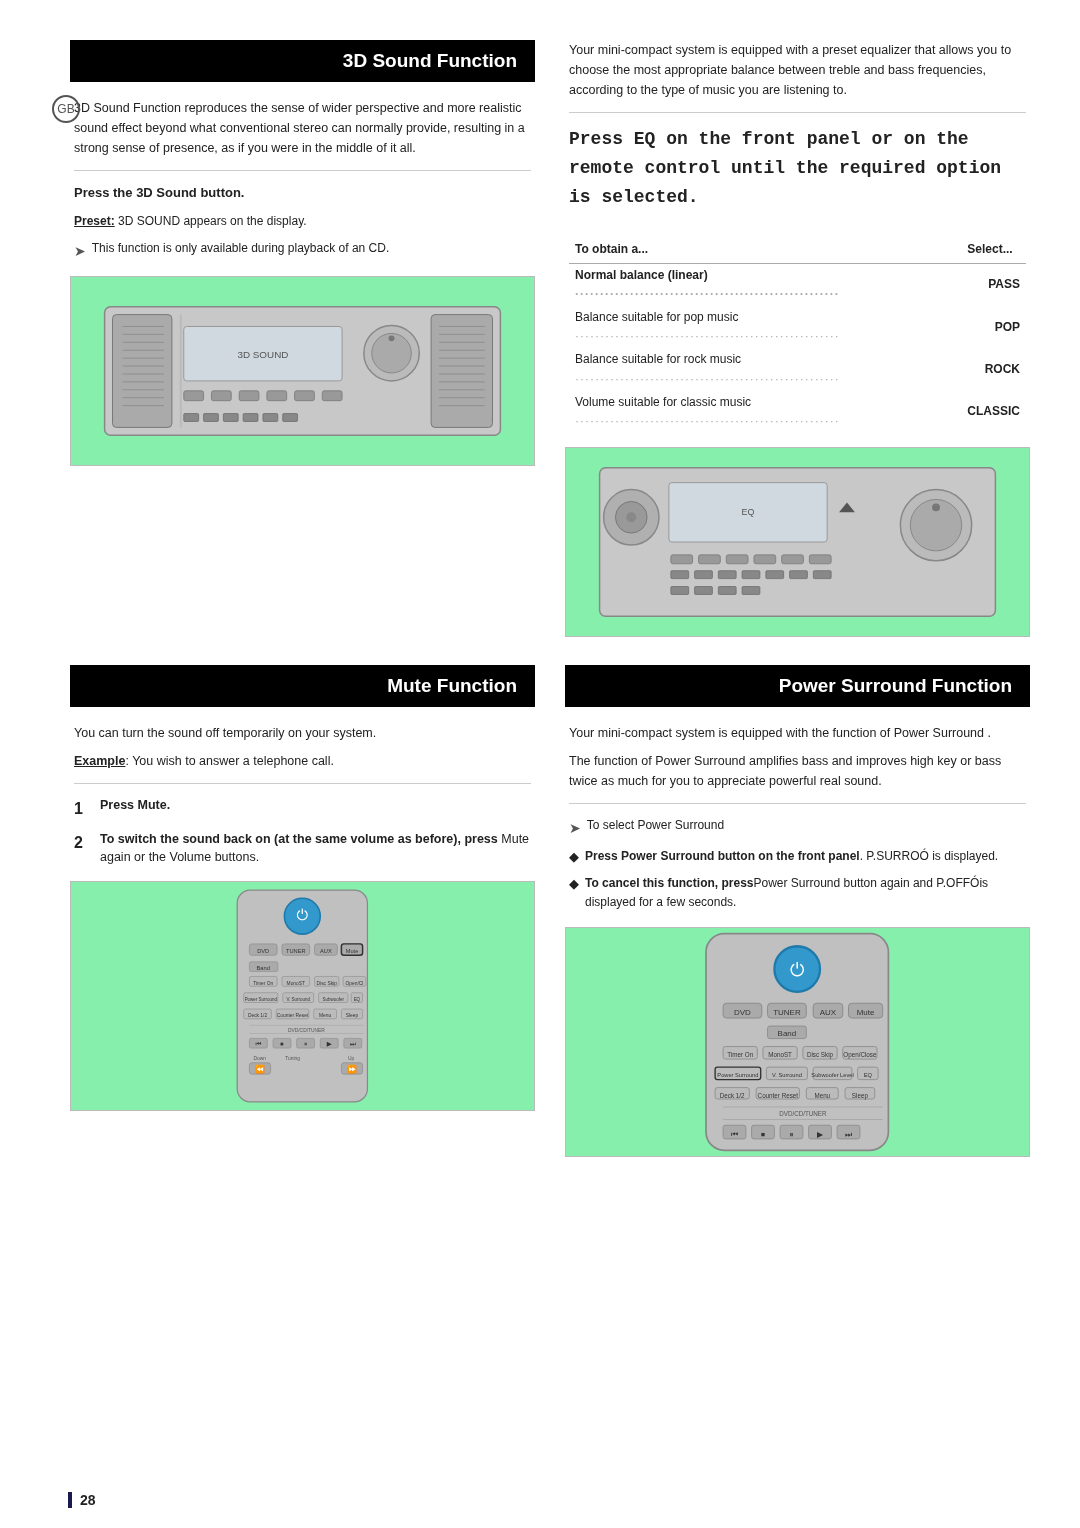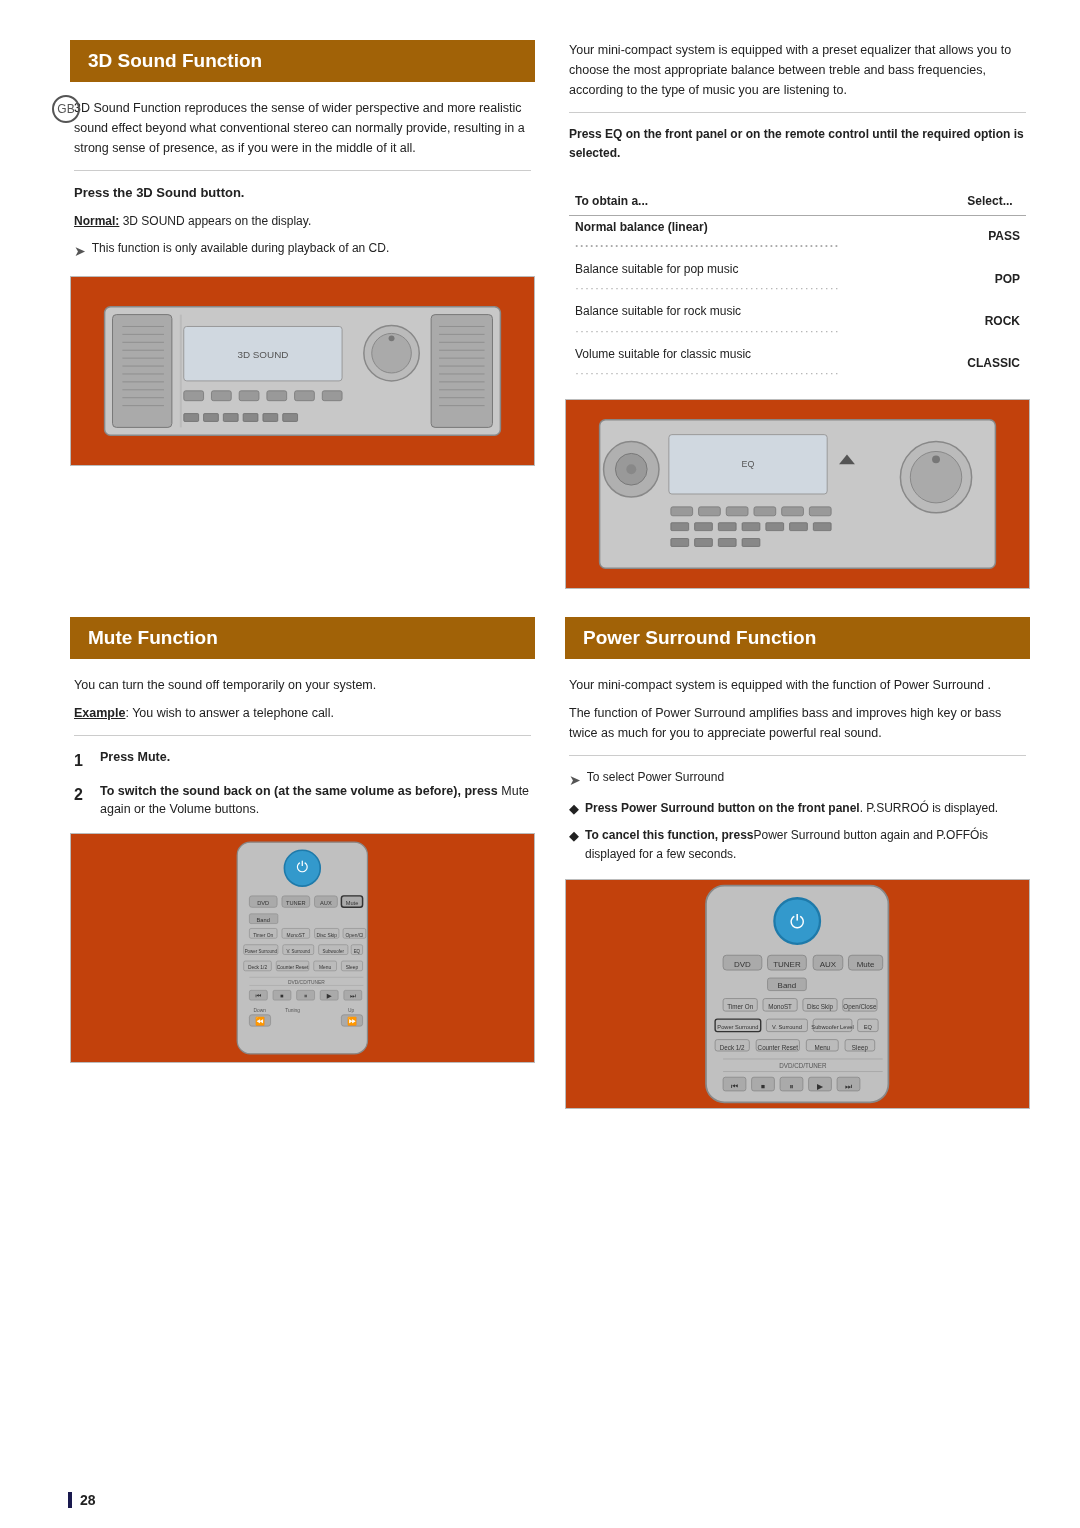--- a/index.html
+++ b/index.html
@@ -45,21 +45,22 @@
     .section-title {
       background: #1a1a4e;
       color: #fff;
       font-size: 19px;
       font-weight: bold;
       padding: 10px 18px;
       margin-bottom: 16px;
     }
 
     .section-title.dark {
-      background: #a16207;
+      background: #000000;
+      text-align: right;
     }
 
     .section-content {
       padding: 0 4px;
       line-height: 1.6;
       font-size: 12.5px;
     }
 
     .section-content p {
       margin-bottom: 8px;
@@ -124,21 +125,21 @@
     }
     .eq-table td:last-child {
       text-align: right;
       font-weight: bold;
     }
 
     
     .device-image {
       width: 100%;
       height: 190px;
-      background: #c2410c;
+      background: #86efac;
       border: 1px solid #bbb;
       margin-top: 14px;
       display: flex;
       align-items: center;
       justify-content: center;
       position: relative;
       overflow: hidden;
     }
 
     
@@ -226,21 +227,21 @@
 
     <div>
       <div class="section-title dark">
         <span>3D Sound Function</span>
       </div>
       <div class="section-content">
         <p>3D Sound Function reproduces the sense of wider perspective and more realistic sound effect beyond what conventional stereo can normally provide, resulting in a strong sense of presence, as if you were in the middle of it all.</p>
         <hr class="divider">
         <p class="press-button-line">Press the 3D Sound  button.</p>
         <p class="result-line">
-          <span class="result-label">Normal:</span>
+          <span class="result-label">Preset:</span>
           <span>3D SOUND appears on the display.</span>
         </p>
         <div class="tip-line">
           <span class="tip-arrow">➤</span>
           <span>This function is only available during playback of an CD.</span>
         </div>
       </div>
 
       <div class="device-image">
         <svg class="svg-stereo" viewBox="0 0 440 190" xmlns="http://www.w3.org/2000/svg">
@@ -297,21 +298,21 @@
 
           <rect x="96" y="38" width="2" height="114" fill="#bbb"></rect>
         </svg>
       </div>
     </div>
 
     <div>
       <div class="section-content">
         <p>Your mini-compact system is equipped with a preset equalizer that allows you to choose the most appropriate balance between treble and bass frequencies, according to the type of music you are listening to.</p>
         <hr class="divider">
-        <p style="font-weight:bold; font-size:12px; margin-bottom:26px;">Press EQ on the front panel or on the remote control until the required option is selected.</p>
+        <p style="font-weight:bold; font-size:18px; margin-bottom:26px;font-family:Liberation Mono, monospace;">Press EQ on the front panel or on the remote control until the required option is selected.</p>
         <table class="eq-table">
           <thead>
             <tr>
               <th>To obtain a...</th>
               <th>Select...</th>
             </tr>
           </thead>
           <tbody id="eq-table-body">
           <tr>
                 <td style="font-weight: bold;"><span>Normal balance (linear)</span><span style="letter-spacing: 1px; color: rgb(170, 170, 170); margin: 0px 2px;"> ·····················································</span></td>

